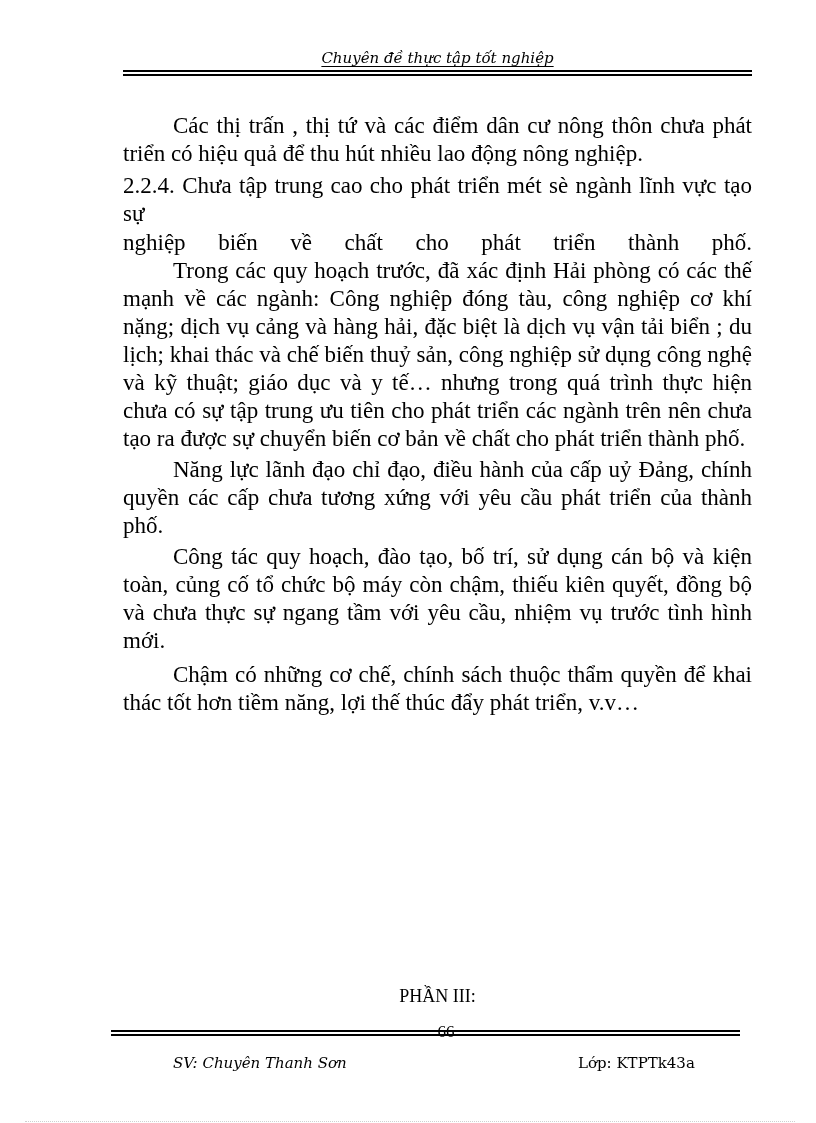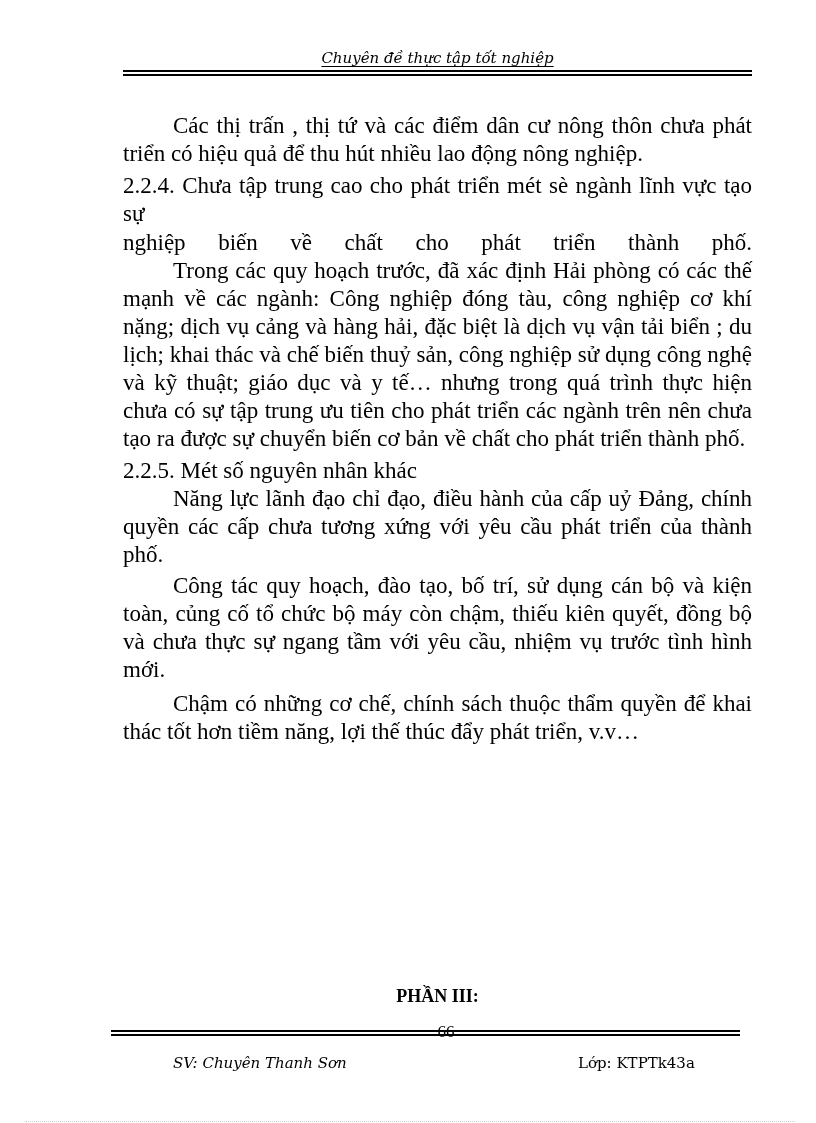--- a/index.html
+++ b/index.html
@@ -33,21 +33,21 @@
     .p.indent { text-indent: 50px; }
     .heading {
       margin: 1px 0 0 0; font-weight: normal; text-align: justify;
       text-align-last: justify;
     }
     .heading.last-left { text-align-last: left; }
     .gap { height: 3px; }
 
     .part-title {
       position: absolute; left: 123px; width: 629px; top: 986px;
-      text-align: center; font-weight: bold; font-size: 18px;
+      text-align: center; font-weight: normal; font-size: 18px;
     }
     .page-number {
       position: absolute; left: 411px; width: 70px; top: 1022px;
       text-align: center; font-size: 17px; line-height: 20px;
       background: transparent;
     }
     .footer-student {
       position: absolute; left: 173px; top: 1054px;
       font-family: "DejaVu Serif", serif; font-style: italic; font-size: 15px;
     }
@@ -70,21 +70,20 @@
   </div>
   <div class="dbl-rule top"></div>
 
   <div class="body-text">
     <p class="p indent">Các thị trấn , thị tứ và các điểm dân cư nông thôn chưa phát triển có hiệu quả để thu hút nhiều lao động nông nghiệp.</p>
     <div class="gap"></div>
     <p class="heading">2.2.4. Chưa tập trung cao cho phát triển mét sè ngành lĩnh vực tạo sự</p>
     <p class="heading">nghiệp biến về chất cho phát triển thành phố.</p>
     <p class="p indent">Trong các quy hoạch trước, đã xác định Hải phòng có các thế mạnh về các ngành: Công nghiệp đóng tàu, công nghiệp cơ khí nặng; dịch vụ cảng và hàng hải, đặc biệt là dịch vụ vận tải biển ; du lịch; khai thác và chế biến thuỷ sản, công nghiệp sử dụng công nghệ và kỹ thuật; giáo dục và y tế… nhưng trong quá trình thực hiện chưa có sự tập trung ưu tiên cho phát triển các ngành trên nên chưa tạo ra được sự chuyển biến cơ bản về chất cho phát triển thành phố.</p>
     <div class="gap"></div>
-    <p class="heading last-left">2.2.5. Mét số nguyên nhân khác</p>
     <p class="p indent">Năng lực lãnh đạo chỉ đạo, điều hành của cấp uỷ Đảng, chính quyền các cấp chưa tương xứng với yêu cầu phát triển của thành phố.</p>
     <div class="gap"></div>
     <p class="p indent">Công tác quy hoạch, đào tạo, bố trí, sử dụng cán bộ và kiện toàn, củng cố tổ chức bộ máy còn chậm, thiếu kiên quyết, đồng bộ và chưa thực sự ngang tầm với yêu cầu, nhiệm vụ trước tình hình mới.</p>
     <div class="gap"></div>
     <div class="gap"></div>
     <p class="p indent">Chậm có những cơ chế, chính sách thuộc thẩm quyền để khai thác tốt hơn tiềm năng, lợi thế thúc đẩy phát triển, v.v…</p>
   </div>
 
   <div class="part-title">PHẦN III:</div>
 

